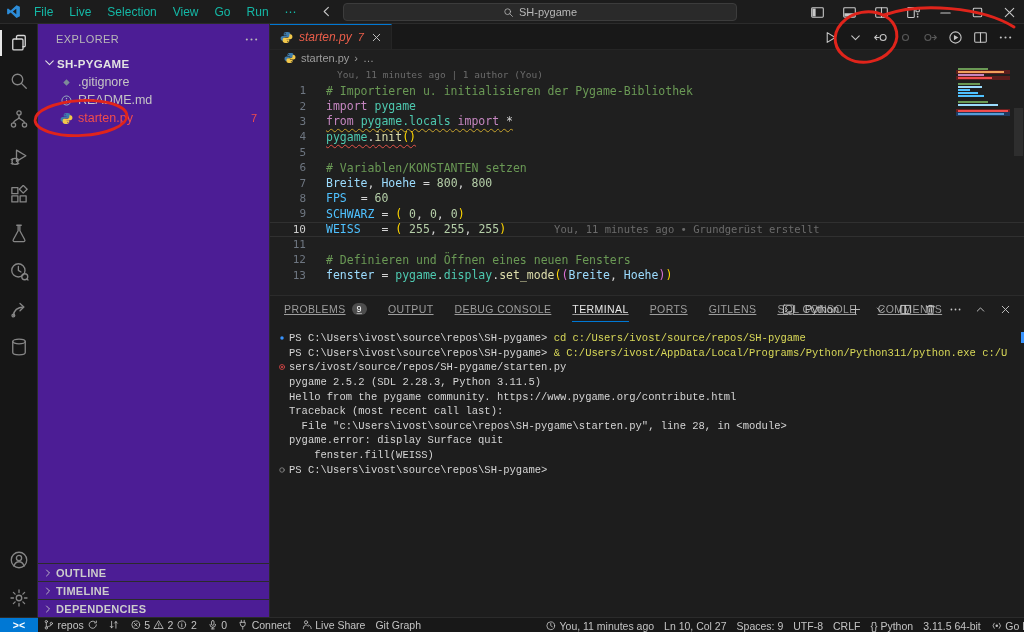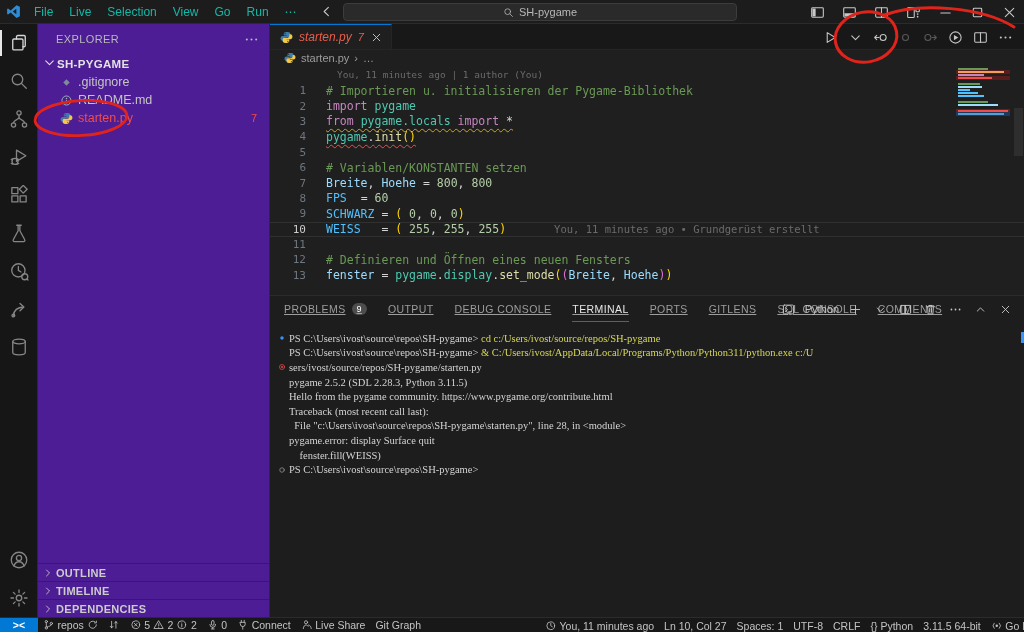--- a/index.html
+++ b/index.html
@@ -93,21 +93,21 @@
   #panel-tabs{ display:flex; align-items:center; height:26px; padding-left:14px; gap:21px;
                font-size:10.5px; color:#9d9d9d; letter-spacing:.4px;text-decoration:underline; }
   .ptab{ display:flex; align-items:center; gap:6px; height:26px; }
   .ptab.on{ color:#e7e7e7; border-bottom:1px solid #0078d4; }
   .pbadge{ background:#4d4d4d; color:#fff; border-radius:8px; font-size:9px; padding:1px 5px; }
   #panel-actions{ position:absolute; right:10px; top:0; height:26px; display:flex; align-items:center;
                   gap:7px; color:#c5c5c5; font-size:11px; }
   #panel-actions .icbtn{ width:18px; height:20px; }
   #panel-actions .ic svg{ width:13px; height:13px; }
   #terminal{ position:absolute; left:4px; top:35px; right:4px; bottom:2px;
-             font-family:Liberation Serif, serif; font-size:10.5px; color:#cccccc; overflow:hidden; }
+             font-family:Liberation Mono, monospace; font-size:10.5px; color:#cccccc; overflow:hidden; }
   .tl{ display:flex; height:14.6px; align-items:center; white-space:pre; }
   .tg{ width:15px; flex:none; display:flex; align-items:center; justify-content:center; }
   .tg svg{ width:10px; height:10px; }
   .tk-cmd{ color:#d8d858; }
   #term-mark{ position:absolute; right:0; top:36px; width:3px; height:11px; background:#3794ff; }
 
   
   #statusbar{ position:absolute; left:0; top:617px; width:1024px; height:15px; background:#181818;
               border-top:1px solid #2b2b2b; display:flex; font-size:10.5px; color:#c3c3c3;
               overflow:hidden; z-index:6;}
@@ -775,21 +775,21 @@
               <circle cx="8" cy="8" r="5.4"></circle>
               <path d="M8 4.8v3.2l2.2 1.4"></path>
             </svg>
           </span>
           <span class="sbt">You, 11 minutes ago</span>
         </span>
         <span class="sbi ">
           <span class="sbt">Ln 10, Col 27</span>
         </span>
         <span class="sbi ">
-          <span class="sbt">Spaces: 1</span>
+          <span class="sbt">Spaces: 9</span>
         </span>
         <span class="sbi ">
           <span class="sbt">UTF-8</span>
         </span>
         <span class="sbi ">
           <span class="sbt">CRLF</span>
         </span>
         <span class="sbi ">
           <span class="sbt">{}</span>
           <span class="sbt">Python</span>

